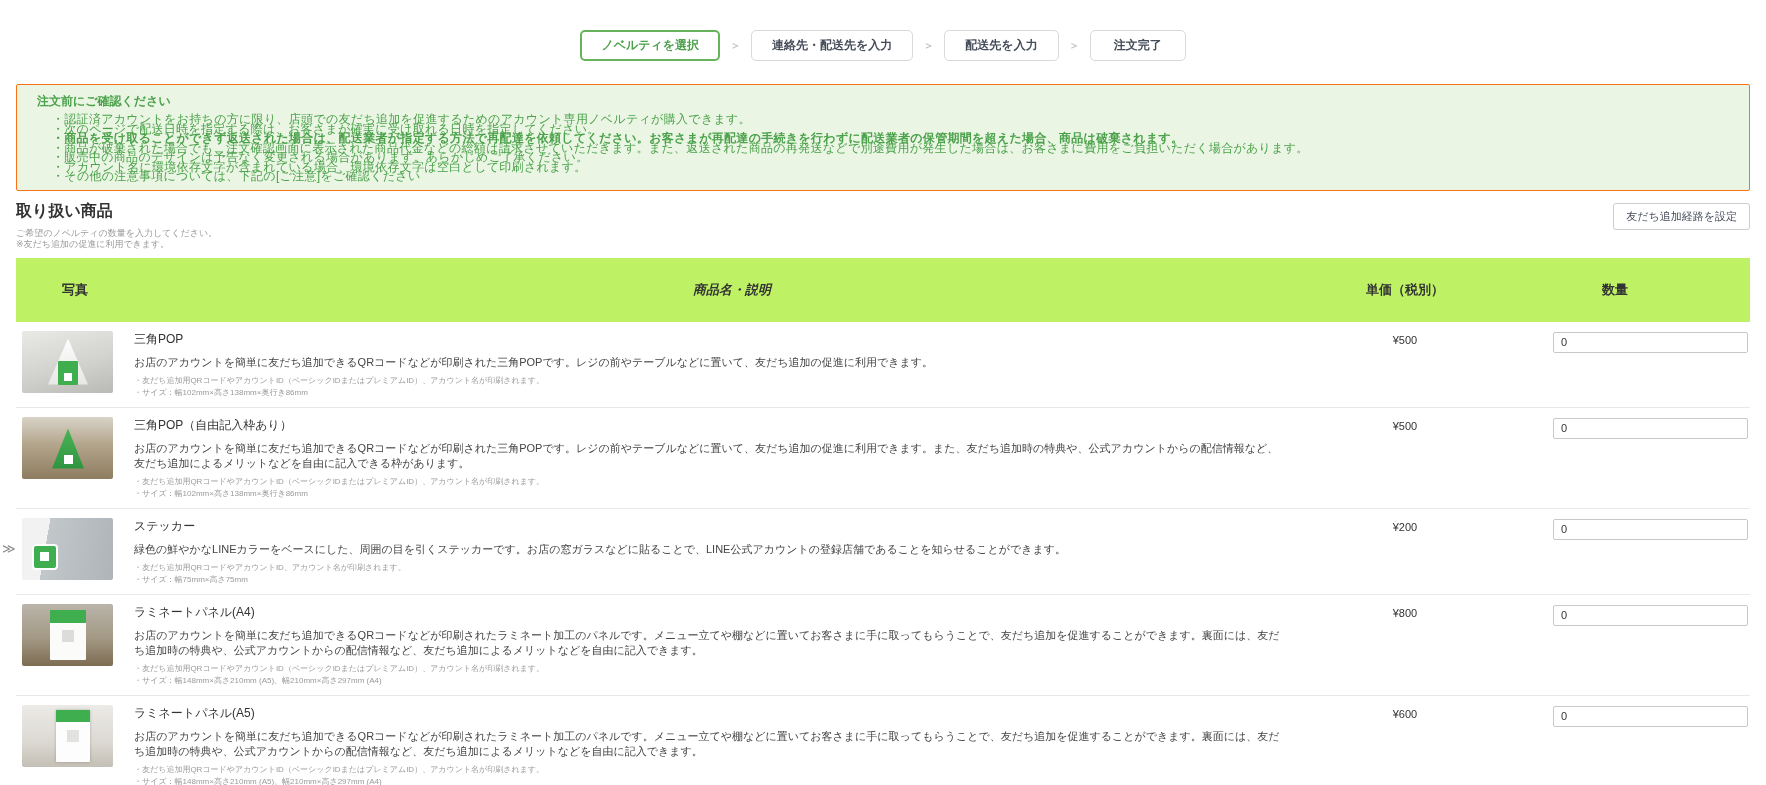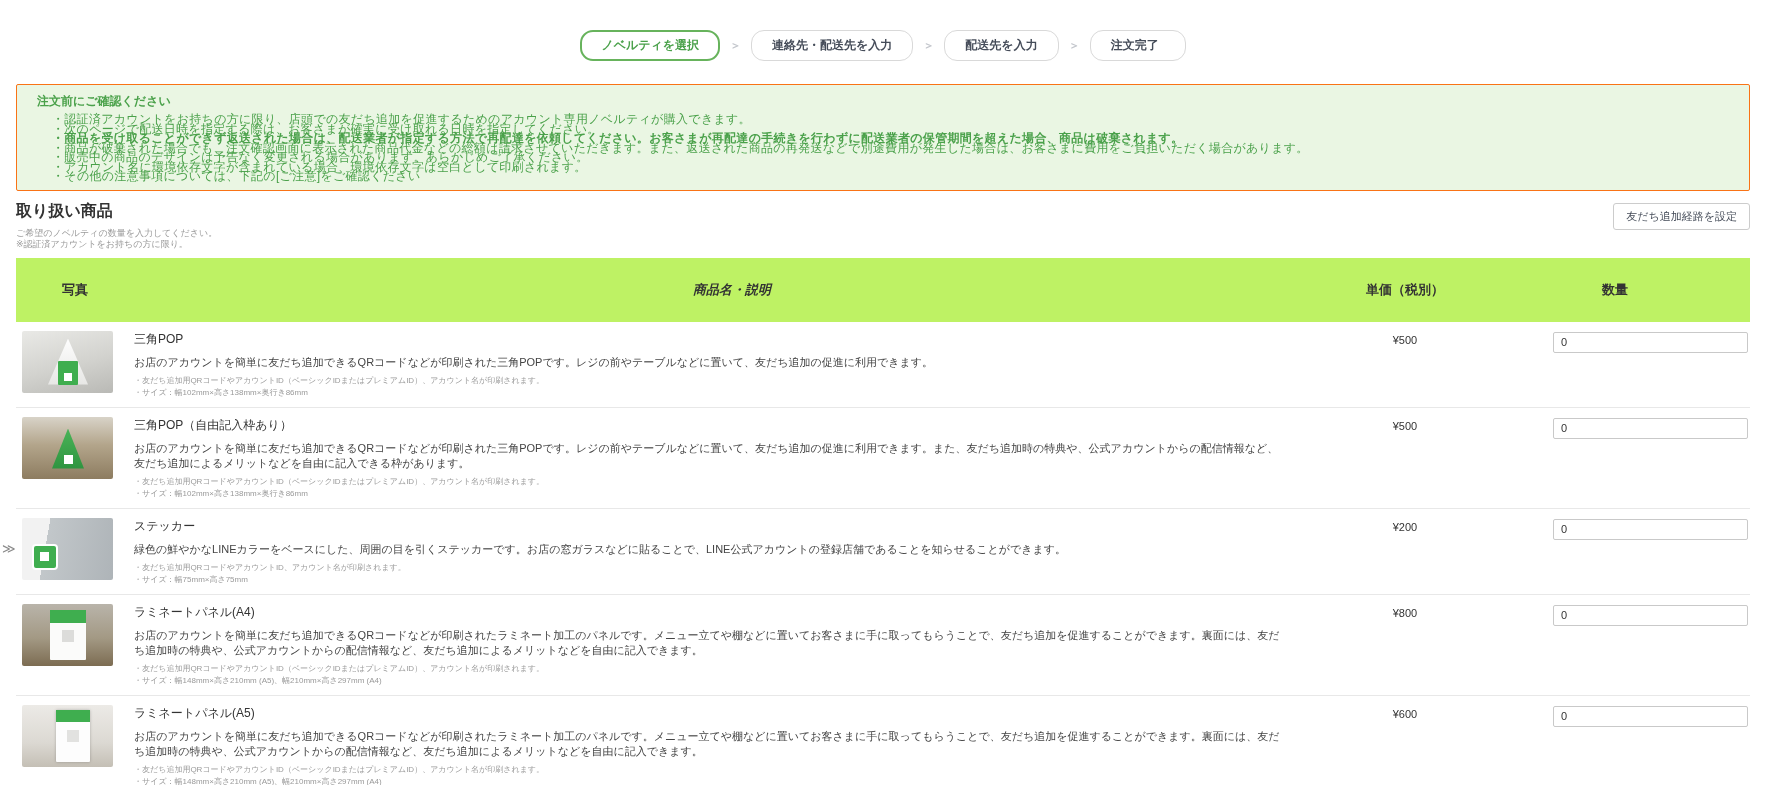--- a/index.html
+++ b/index.html
@@ -7,23 +7,23 @@
   body {
     width:1766px; height:785px; overflow:hidden;
     font-family:"Liberation Sans","DejaVu Sans",sans-serif;
     color:#333;
   }
   .page { width:1766px; height:785px; position:relative; }
 
   
   .stepper { display:flex; justify-content:center; align-items:center; gap:10px; padding-top:30px; }
   .step {
-    background:#fff; border:1px solid #d9d9d9; border-radius:13px;
+    background:#fff; border:1px solid #d9d9d9; border-radius:5px;
     padding:6px 20px; font-size:12px; font-weight:bold; color:#454c59;
-    min-width:96px; cursor:default;
+    min-width:96px; text-align:center; cursor:default;
   }
   .step.active { border:2px solid #67b35c; color:#4aa14a; padding:5px 19px; }
   .chev { color:#c3c6cc; font-size:11px; font-weight:bold; }
 
   
   .notice {
     margin:23px 16px 0 16px; background:#eaf6e3; border:1px solid #f97316;
     border-radius:2px; padding:8px 20px 8px 20px;
   }
   .notice-title { color:#4aa14a; font-size:12px; font-weight:bold; margin:0 0 5px 0; }
@@ -128,21 +128,21 @@
     <div class="notice-item">・アカウント名に環境依存文字が含まれている場合、環境依存文字は空白として印刷されます。</div>
 
     <div class="notice-item">・その他の注意事項については、下記の[ご注意]をご確認ください</div>
   </div>
   </div>
 
   <div class="section-head">
     <div>
       <h2 class="section-title">取り扱い商品</h2>
       <p class="section-sub">ご希望のノベルティの数量を入力してください。</p>
-      <p class="section-sub">※認証済アカウントをお持ちの方に限り。</p>
+      <p class="section-sub">※友だち追加の促進に利用できます。</p>
     </div>
     <button class="route-btn">友だち追加経路を設定</button>
   </div>
 
   <div class="table">
     <div class="thead">
       <div class="c-photo">写真</div>
       <div class="c-name">商品名・説明</div>
       <div class="c-price">単価（税別）</div>
       <div class="c-qty">数量</div>

